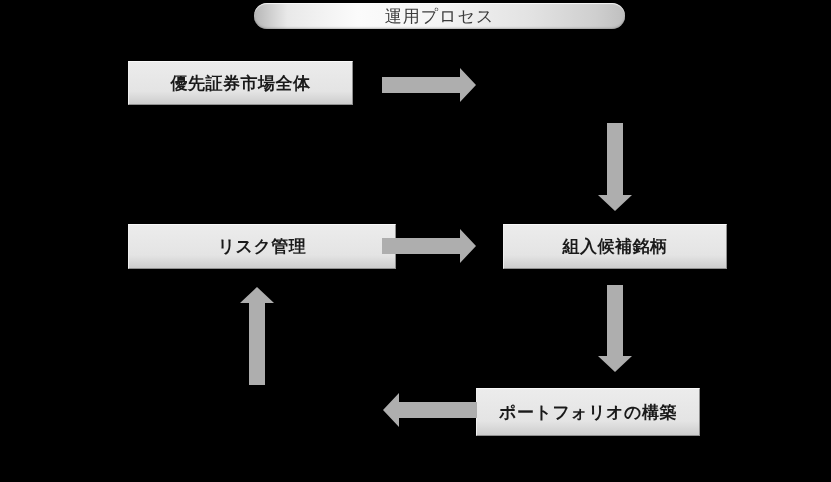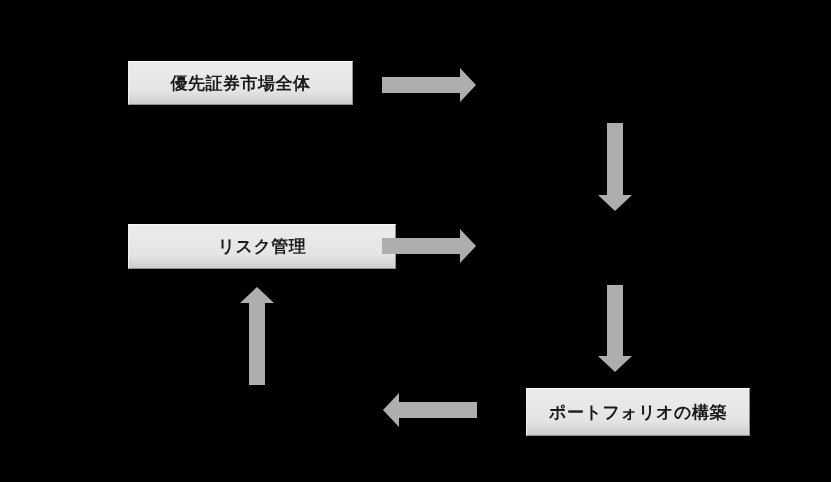--- a/index.html
+++ b/index.html
@@ -49,33 +49,39 @@
     left: 0; top: 0;
     pointer-events: none;
   }
   .arrows polygon { fill: var(--arrow, #aeaeae); }
 </style>
 </head>
 <body>
 
 <div class="stage">
 
+  <div class="pill">
+    <span class="pill-label">運用プロセス</span>
+  </div>
 
   <div class="node" style="left:128px; top:61px; width:225px; height:44px;">
     <span class="node-label">優先証券市場全体</span>
   </div>
 
 
   <div class="node" style="left:128px; top:224px; width:268px; height:45px;justify-content:center;">
     <span class="node-label">リスク管理</span>
   </div>
 
+  <div class="node" style="left:503px; top:224px; width:224px; height:45px;">
+    <span class="node-label">組入候補銘柄</span>
+  </div>
 
 
-  <div class="node" style="left:526px; top:388px; width:224px; height:48px;">
+  <div class="node" style="left:476px; top:388px; width:224px; height:48px;">
     <span class="node-label">ポートフォリオの構築</span>
   </div>
 
   <svg class="arrows" width="831" height="482" viewBox="0 0 831 482" aria-hidden="true">
     <polygon points="382,77 460,77 460,68 476,85 460,102 460,93 382,93"></polygon>
     <polygon points="607,123 623,123 623,195 632,195 615,211 598,195 607,195"></polygon>
     <polygon points="382,238 460,238 460,229 476,246 460,263 460,254 382,254"></polygon>
     <polygon points="607,285 623,285 623,356 632,356 615,372 598,356 607,356"></polygon>
     <polygon points="477,402 477,418 399,418 399,427 383,410 399,393 399,402"></polygon>
     <polygon points="249,385 249,303 240,303 257,287 274,303 265,303 265,385"></polygon>

